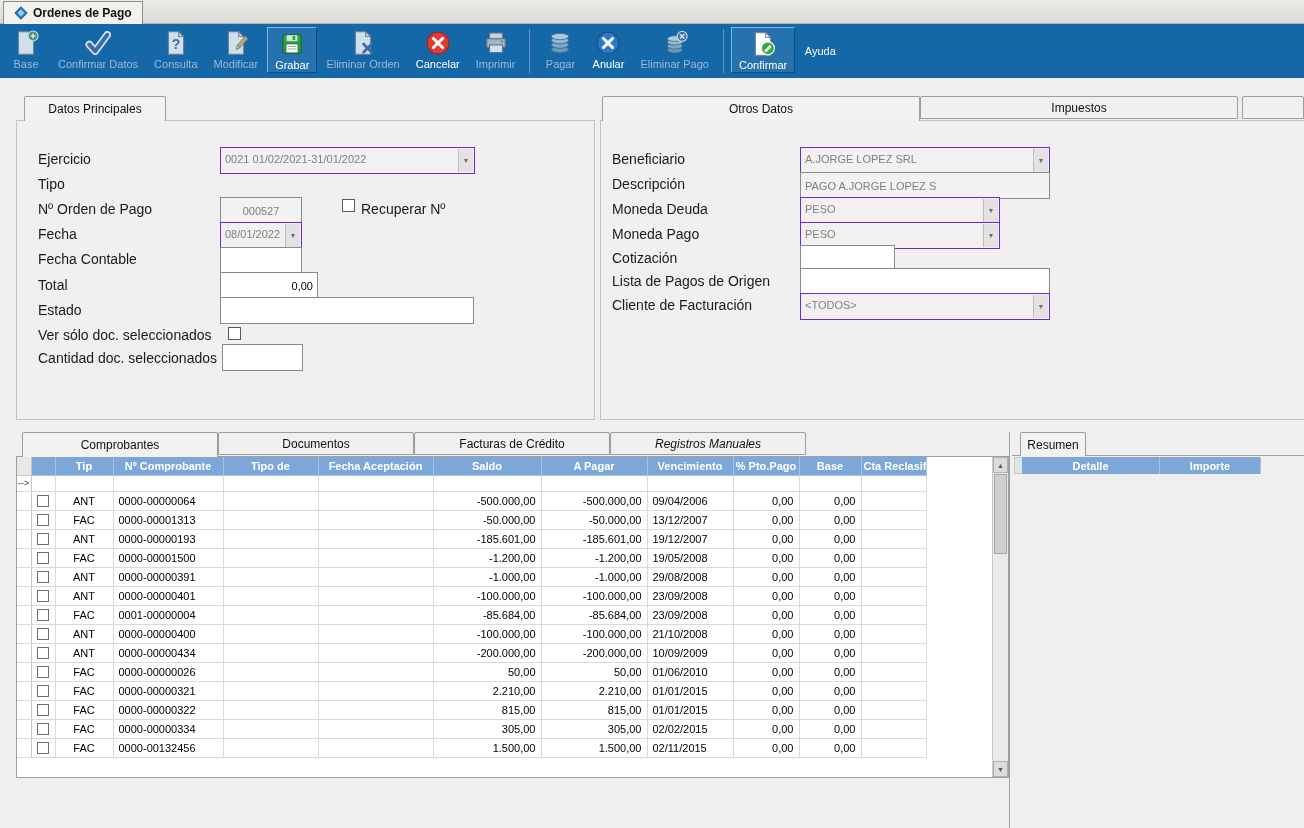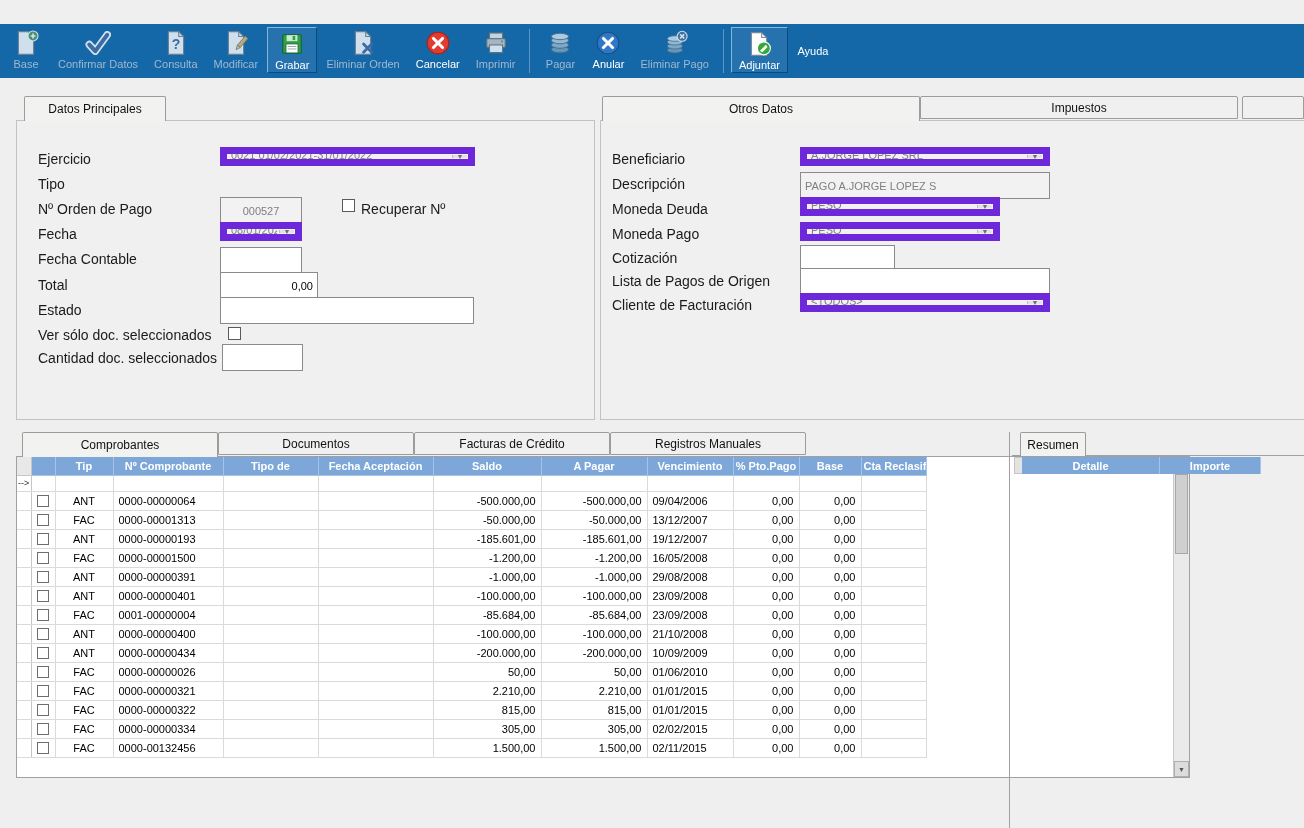--- a/index.html
+++ b/index.html
@@ -28,28 +28,28 @@
   .ptab.active{height:25px;border-bottom:none;background:#F2F2F0;z-index:3}
   .panel{position:absolute;background:#F0F0F0;border:1px solid #C2C2C2}
 
   .lbl{position:absolute;font-size:14px;color:#1a1a1a;white-space:nowrap}
 
   .txt{position:absolute;height:27px;background:#FFFFFF;border:1px solid #8A8A8A;font-size:11px;display:flex;align-items:center;padding:0 4px;color:#000;overflow:hidden;white-space:nowrap}
   .txt.dim{background:#F2F2F2;color:#7F7F7F}
   .txt.num{justify-content:flex-end}
   .txt.ctr{justify-content:center}
 
-  .combo{position:absolute;height:19px;background:#F1F1F1;border:7px solid #6d28d9;font-size:11px;color:#808080;display:flex;align-items:center;padding:0 18px 4px 4px;overflow:hidden;white-space:nowrap;cursor:default}
+  .combo{position:absolute;height:27px;background:#F1F1F1;border:1px solid #6d28d9;font-size:11px;color:#808080;display:flex;align-items:center;padding:0 18px 4px 4px;overflow:hidden;white-space:nowrap;cursor:default}
   .combo .cval{overflow:hidden;white-space:nowrap}
   .combo .arrow{position:absolute;right:1px;top:1px;bottom:1px;width:15px;background:#E2E2E2;border-left:1px solid #BDBDBD;display:flex;align-items:center;justify-content:center;color:#6F6F6F;font-size:7px}
 
   .cbx{position:absolute;width:13px;height:13px;background:#FFFFFF;border:1px solid #5A5A5A;cursor:pointer}
 
   
-  .grid-wrap{position:absolute;left:16px;top:456px;width:1174px;height:322px;background:#FFFFFF;border:1px solid #A0A0A0;overflow:hidden}
+  .grid-wrap{position:absolute;left:16px;top:456px;width:993px;height:322px;background:#FFFFFF;border:1px solid #A0A0A0;overflow:hidden}
   table.grid{border-collapse:collapse;table-layout:fixed;width:909px;font-size:11px}
   table.grid th{height:18px;background:#7DA7D8;color:#FFFFFF;font-weight:bold;font-size:11px;border-right:1px solid #A7C4E6;border-bottom:1px solid #A7C4E6;overflow:hidden;white-space:nowrap;padding:0 2px}
   table.grid th.gutter{background:#E8E8E8;border-right:1px solid #C6C6C6;border-bottom:1px solid #C6C6C6}
   table.grid td{height:19px;border-right:1px solid #DADADA;border-bottom:1px solid #DADADA;padding:0 5px;overflow:hidden;white-space:nowrap;color:#000}
   table.grid td.gutter{background:#FFFFFF;border-right:1px solid #C6C6C6;padding:0 1px;font-size:9px;color:#333}
   table.grid tr.marker-row td{height:16px}
   .num{text-align:right}
   .ctr{text-align:center}
   .gcb{width:12px;height:12px;border:1px solid #6E6E6E;background:#fff;margin:0 auto}
 
@@ -63,20 +63,33 @@
   .vsplit{position:absolute;left:1009px;top:432px;width:1px;height:396px;background:#A0A0A0}
   .res-head{position:absolute;left:1014px;top:457px;height:17px;display:flex}
   .res-gutter{width:8px;height:17px;background:#E3E3E3;border:1px solid #C6C6C6;border-right:none}
   .res-col{height:17px;background:#7DA7D8;color:#fff;font-weight:bold;font-size:11px;display:flex;align-items:center;justify-content:center;border-right:1px solid #A7C4E6;overflow:hidden}
 </style>
 </head>
 <body>
 
 <div class="screen">
 
+  <div class="titlebar">
+    <div class="title-tab">
+      <span style="display:flex">
+          <svg width="14" height="14" viewBox="0 0 14 14">
+            <g transform="rotate(45 7 7)">
+              <rect x="2.8" y="2.8" width="8.4" height="8.4" fill="#2F86C8" stroke="#1A5A92"></rect>
+              <rect x="4.6" y="4.6" width="4.8" height="4.8" fill="#8FD0F0"></rect>
+            </g>
+          </svg>
+        </span>
+      <span>Ordenes de Pago</span>
+    </div>
+  </div>
 
   <div class="toolbar" id="toolbar-buttons">
       <div class="tb-btn disabled">
         <div class="tb-icon">
           <svg viewBox="0 0 24 24">
             <path d="M5 1.5h9.5L19 6v16.5H5z" fill="#FDFDFD" stroke="#7A8699" stroke-width="1"></path>
             <path d="M14.5 1.5V6H19" fill="none" stroke="#7A8699"></path>
             <circle cx="18.5" cy="5.5" r="4.6" fill="#31A93F" stroke="#fff"></circle>
             <path d="M18.5 3.2v4.6M16.2 5.5h4.6" stroke="#fff" stroke-width="1.5"></path>
           </svg>
@@ -200,21 +213,21 @@
       <div class="tb-sep"></div>
       <div class="tb-btn raised">
         <div class="tb-icon">
           <svg viewBox="0 0 24 24">
             <path d="M5 1.5h9.5L19 6v16.5H5z" fill="#FDFDFD" stroke="#7A8699" stroke-width="1"></path>
             <path d="M14.5 1.5V6H19" fill="none" stroke="#7A8699"></path>
             <circle cx="16.5" cy="16" r="6" fill="#37A93C" stroke="#fff"></circle>
             <path d="M13.8 18.3l4.6-4.6M14.8 19l4.2-4.2" stroke="#fff" stroke-width="1.3" stroke-linecap="round"></path>
           </svg>
         </div>
-        <div class="tb-label">Adjuntar</div>
+        <div class="tb-label">Confirmar</div>
       </div>
       <div class="tb-btn text-only">
         <div class="tb-label">Ayuda</div>
       </div>
     </div>
 
   <div class="ptab active" style="left:24px;width:142px">
     <span>Datos Principales</span>
   </div>
   <div class="panel" style="left:16px;top:120px;width:579px;height:300px"></div>
@@ -290,21 +303,21 @@
   <div class="lbl" style="left:612px;top:297px">Cliente de Facturación</div>
   <div class="combo" style="left:800px;top:293px;width:250px">
     <span class="cval">&lt;TODOS&gt;</span>
     <span class="arrow">▼</span>
   </div>
 
   <div id="grid-tabs">
       <div class="ptab active" style="left: 22px; top: 432px; width: 196px; height: 25px;">Comprobantes</div>
       <div class="ptab" style="left: 218px; top: 432px; width: 196px; height: 23px;">Documentos</div>
       <div class="ptab" style="left: 414px; top: 432px; width: 196px; height: 23px;">Facturas de Crédito</div>
-      <div class="ptab" style="left: 610px; top: 432px; width: 196px; height: 23px;">Registros Manuales</div>
+      <div class="ptab" style="left: 610px; top: 432px; width: 196px; height: 23px; font-style: italic;">Registros Manuales</div>
     </div>
 
   <div class="grid-wrap">
     <div id="grid-table-slot" style="position:absolute;left:0;top:0">
         <table class="grid">
           <colgroup>
             <col style="width: 14px;">
             <col style="width: 24px;">
             <col style="width: 58px;">
             <col style="width: 110px;">
@@ -400,21 +413,21 @@
               <td class="gutter"></td>
               <td>
                 <div class="gcb"></div>
               </td>
               <td class="ctr">FAC</td>
               <td>0000-00001500</td>
               <td></td>
               <td></td>
               <td class="num">-1.200,00</td>
               <td class="num">-1.200,00</td>
-              <td>16/05/2008</td>
+              <td>19/05/2008</td>
               <td class="num">0,00</td>
               <td class="num">0,00</td>
               <td></td>
             </tr>
             <tr>
               <td class="gutter"></td>
               <td>
                 <div class="gcb"></div>
               </td>
               <td class="ctr">ANT</td>

